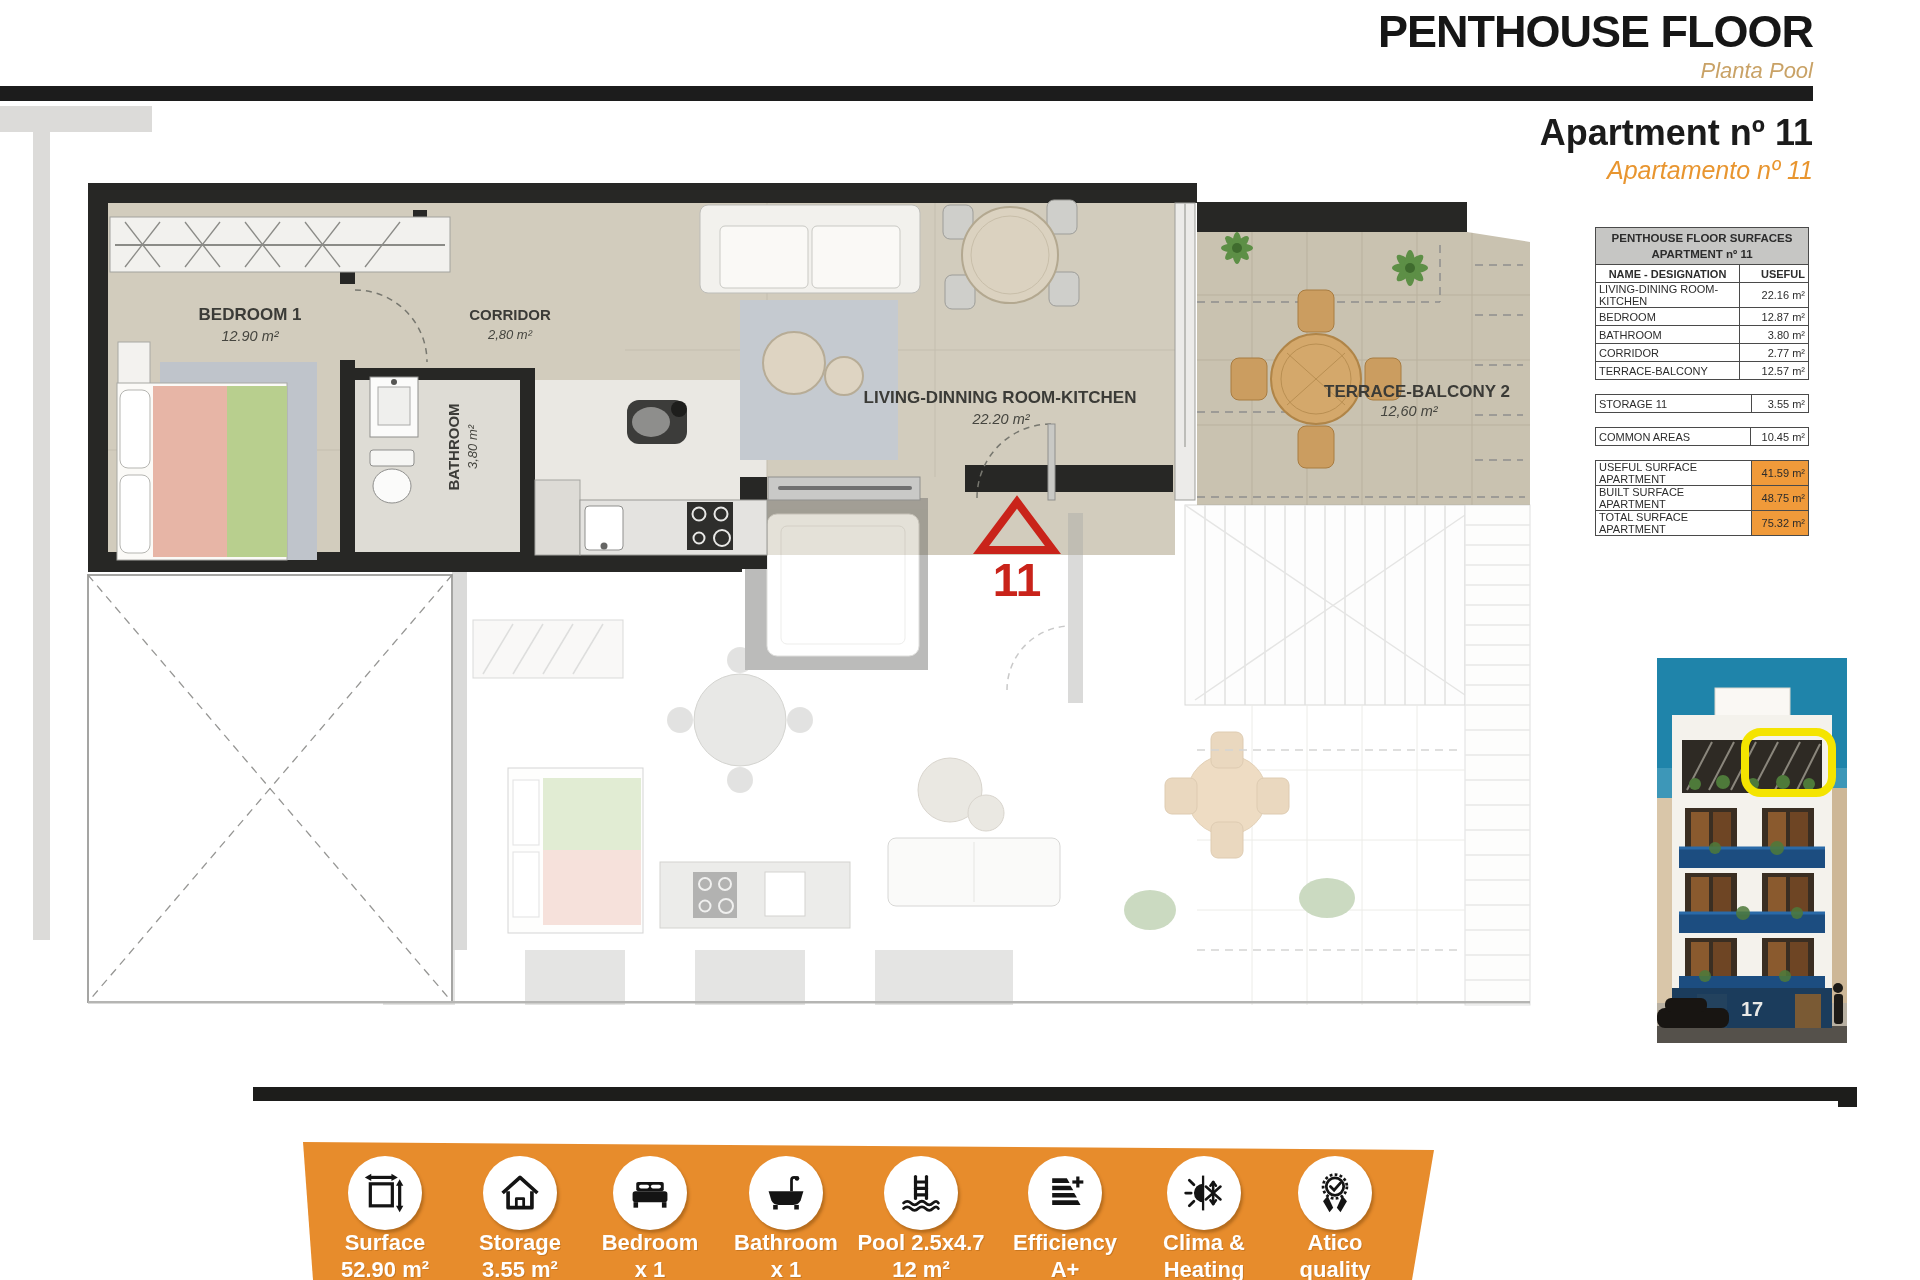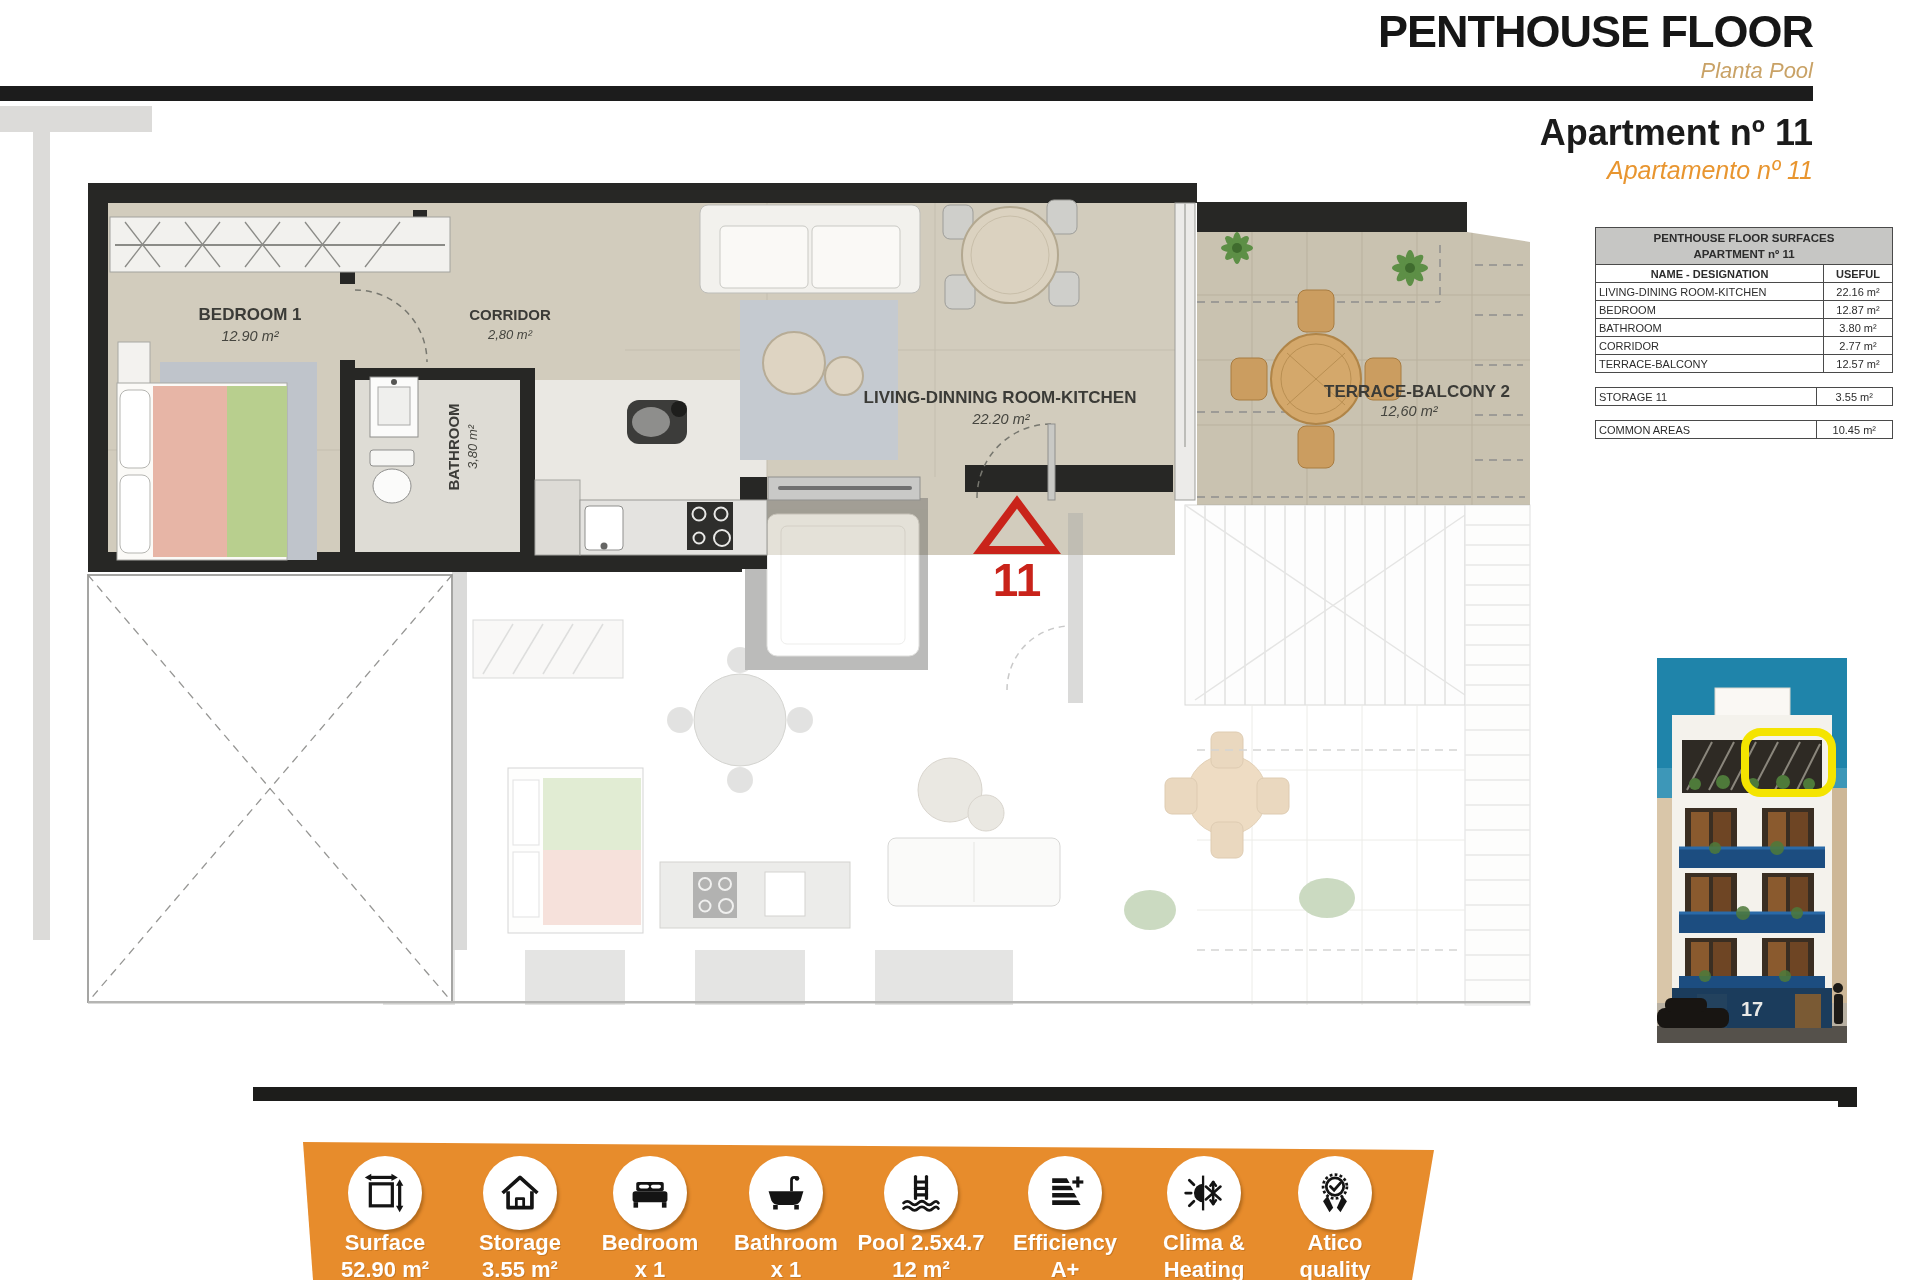--- a/index.html
+++ b/index.html
@@ -13,25 +13,25 @@
   #top-bar{left:0;top:86px;width:1813px;height:15px;background:#1c1c1c;}
   #apt-title{right:107px;top:112px;font-size:36px;font-weight:bold;color:#1b1b1b;}
   #apt-subtitle{right:107px;top:156px;font-size:25px;font-style:italic;color:#e8952f;}
 
   
   #gray-h{left:0;top:106px;width:152px;height:26px;background:#dcdbd9;}
   #gray-v{left:33px;top:130px;width:17px;height:810px;background:#dcdbd9;}
 
   
   #table-wrap{left:1595px;top:227px;width:258px;font-size:11px;color:#2c2c2c;}
-  #table-wrap table{border-collapse:collapse;width:298px;background:#fff;}
+  #table-wrap table{border-collapse:collapse;width:214px;background:#fff;}
   #table-wrap td,#table-wrap th{border:1px solid #4a4a4a;height:17px;padding:0 3px;font-weight:normal;}
   #table-wrap .ttl{background:#c6c6c4;text-align:center;font-weight:bold;font-size:11.5px;height:36px;line-height:1.4;}
   #table-wrap .colh{text-align:center;font-weight:bold;}
-  #table-wrap .val{width:62px;text-align:center;}
+  #table-wrap .val{width:62px;text-align:right;}
   #table-wrap .orange{background:#f09a3a;}
   #table-wrap .sect{margin-top:14px;}
 
   
   #bottom-bar{left:253px;top:1087px;width:1604px;height:14px;background:#1d1d1b;}
   #bottom-bar-step{left:1838px;top:1100px;width:19px;height:7px;background:#1d1d1b;}
 
   
   #banner{left:0;top:1138px;width:1920px;height:142px;}
   #banner .bg{position:absolute;left:0;top:0;width:100%;height:100%;background:#e78c2c;
@@ -423,20 +423,36 @@
   </tbody>
     </table>
   <table class="sect">
     <tbody>
         <tr>
           <td style="width:192px">COMMON AREAS</td>
           <td class="val">10.45 m²</td>
         </tr>
   </tbody>
     </table>
+  <table class="sect">
+    <tbody>
+        <tr>
+          <td style="width:192px">USEFUL SURFACE APARTMENT</td>
+          <td class="val orange">41.59 m²</td>
+        </tr>
+    <tr>
+          <td>BUILT SURFACE APARTMENT</td>
+          <td class="val orange">48.75 m²</td>
+        </tr>
+    <tr>
+          <td>TOTAL SURFACE APARTMENT</td>
+          <td class="val orange">75.32 m²</td>
+        </tr>
+  </tbody>
+    </table>
 </div>
 
 <svg class="abs" style="left:1657px;top:658px" width="190" height="385" viewBox="0 0 190 385">
   <rect x="0" y="0" width="190" height="385" fill="#e8e2d6"></rect>
   <rect x="0" y="0" width="190" height="135" fill="#1f84aa"></rect>
   <rect x="0" y="110" width="190" height="50" fill="#3d97b8"></rect>
   <rect x="0" y="140" width="18" height="230" fill="#d9c6a9"></rect>
   <rect x="172" y="130" width="18" height="240" fill="#cdb797"></rect>
   <rect x="0" y="345" width="190" height="25" fill="#b8b0a2"></rect>
   <rect x="0" y="368" width="190" height="17" fill="#55514b"></rect>

